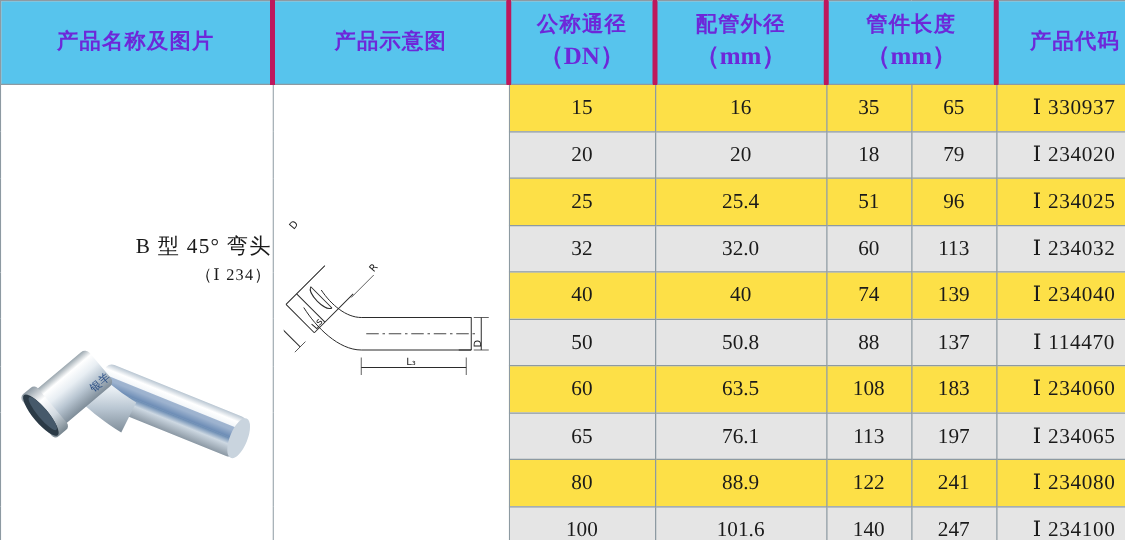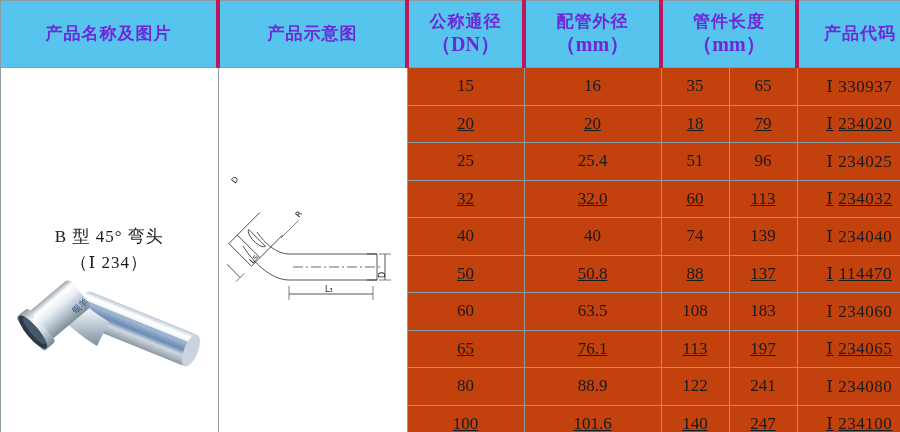--- a/index.html
+++ b/index.html
@@ -34,36 +34,35 @@
   }
   thead th.hdr-edge{border-left:4px solid #be185d;}
   thead th .hdr-l1{display:block;}
   thead th .hdr-l2{display:block;font-size:20px;letter-spacing:0;}
   thead th .hdr-l2 .unit{font-family:"Liberation Serif","DejaVu Serif",serif;}
 
   
   tbody td{
     height:36.5px;
     font-size:17px;
-    background:#c2410c;
-  }
-  tbody tr.alt td.data{background:#c2410c;text-decoration:underline;}
+    background:#fde047;
+  }
+  tbody tr.alt td.data{background:#e5e5e5;}
   td.code{ letter-spacing:0.5px; }
   td.code .rn{ font-family:"Liberation Serif","DejaVu Serif",serif; padding-right:5px;}
 
   
   td.namecell,td.figcell{background:#ffffff;position:relative;}
   .name-wrap{
     position:absolute;left:0;right:0;top:116px;
-    text-align:center;
+    text-align:right;
     line-height:1.5;
-    margin-top:40px;
   }
   .name-line1{font-size:17px;letter-spacing:1px;}
-  .name-line2{font-size:17px;letter-spacing:1px;}
+  .name-line2{font-size:13px;letter-spacing:1px;}
 
   .photo-wrap{
     position:absolute;left:0;right:0;top:164px;
     display:flex;justify-content:center;
   }
   .fig-wrap{
     position:absolute;left:0;right:0;top:100px;
     display:flex;justify-content:center;
   }
 </style>

